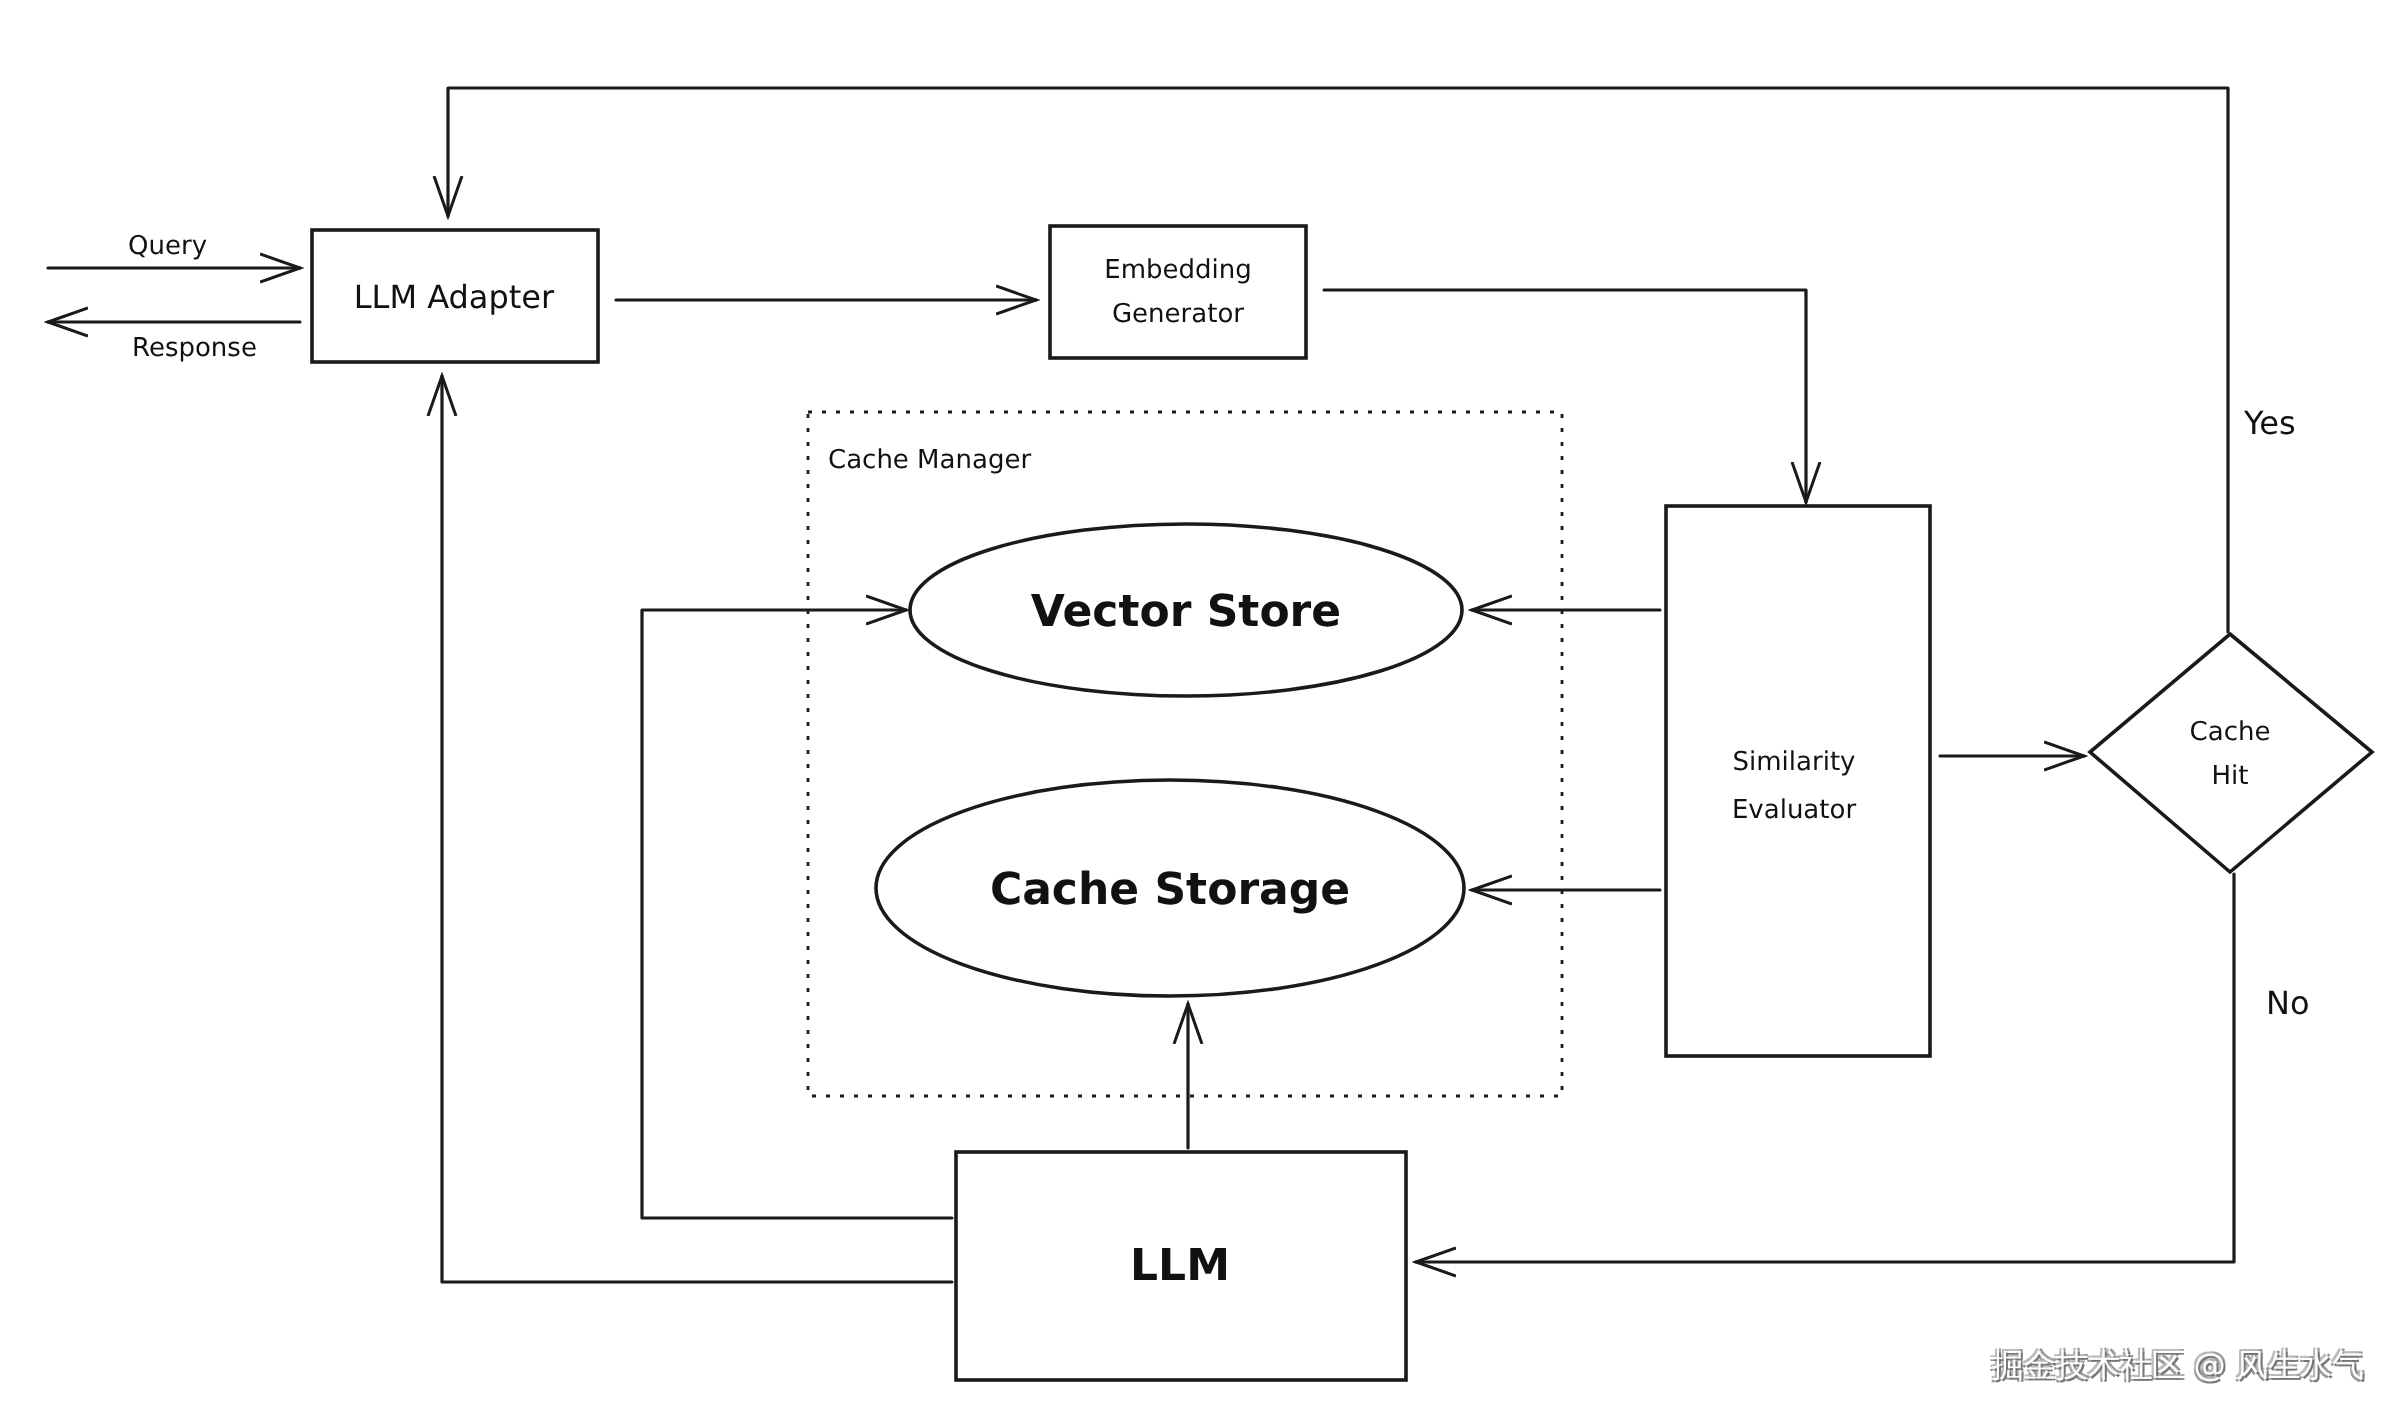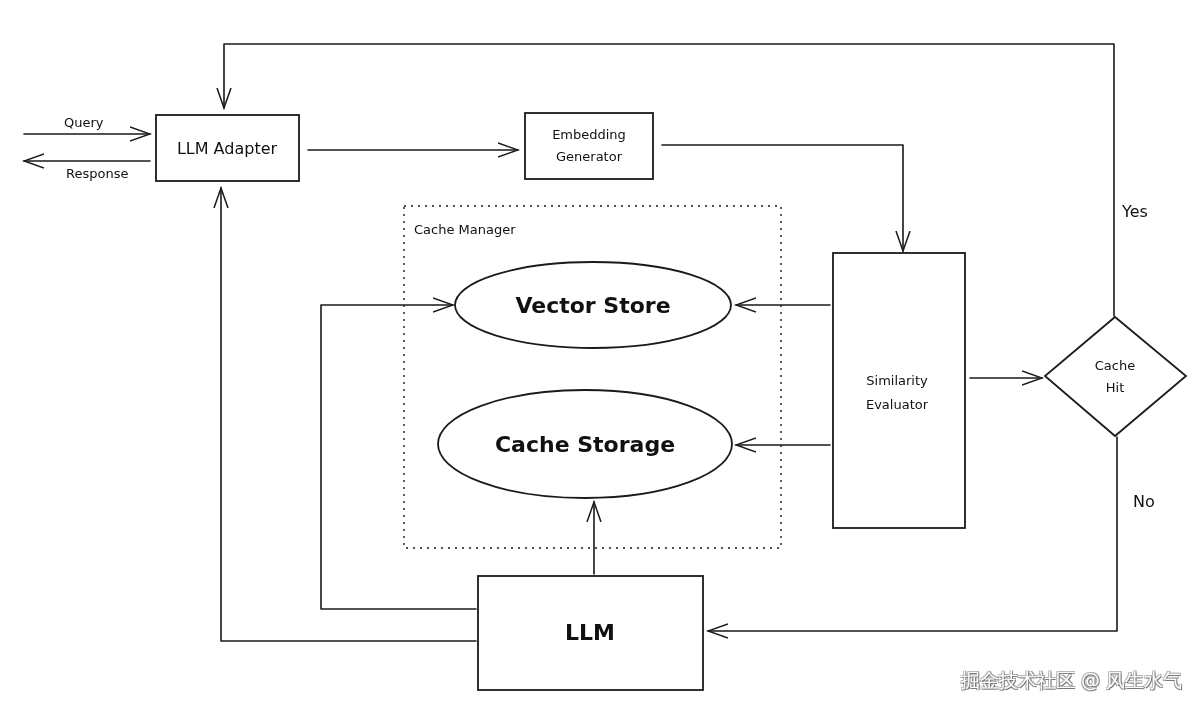--- a/index.html
+++ b/index.html
@@ -5,21 +5,21 @@
   html, body { margin: 0; padding: 0; background: #ffffff; }
   body { width: 1196px; height: 710px; position: relative; overflow: hidden; font-family: "DejaVu Sans", sans-serif; }
   svg#diagram { position: absolute; left: 0; top: 0; }
   .ln { fill: none; stroke: #1a1a1a; stroke-width: 1.6; stroke-linecap: round; stroke-linejoin: round; }
   .bx { fill: #ffffff; stroke: #1a1a1a; stroke-width: 1.8; }
   .dot { fill: none; stroke: #1a1a1a; stroke-width: 1.4; stroke-dasharray: 2 5; }
   .t { fill: #111; font-family: "DejaVu Sans", sans-serif; }
   .sm { font-size: 13px; }
   .md { font-size: 16px; }
   .lg { font-size: 22px; font-weight: bold; }
-  .watermark { position: absolute; right: 14px; bottom: 16px; font-family: "DejaVu Sans", sans-serif; font-size: 19px; color: #ffffff; text-shadow: 1px 1px 0 #777, -1px -1px 0 #bbb, 1px -1px 0 #999, -1px 1px 0 #999; }
+  .watermark { position: absolute; right: 14px; bottom: 16px; font-family: "DejaVu Sans", sans-serif; font-size: 16px; color: #ffffff; text-shadow: 1px 1px 0 #777, -1px -1px 0 #bbb, 1px -1px 0 #999, -1px 1px 0 #999; }
 </style>
 </head>
 <body>
 
 <svg id="diagram" width="1196" height="710" viewBox="0 0 1196 710" xmlns="http://www.w3.org/2000/svg">
   <defs>
     <marker id="arr" markerWidth="22" markerHeight="16" refX="20" refY="8" orient="auto" markerUnits="userSpaceOnUse">
       <path d="M0,1 L20,8 L0,15" fill="none" stroke="#1a1a1a" stroke-width="1.5"></path>
     </marker>
   </defs>

